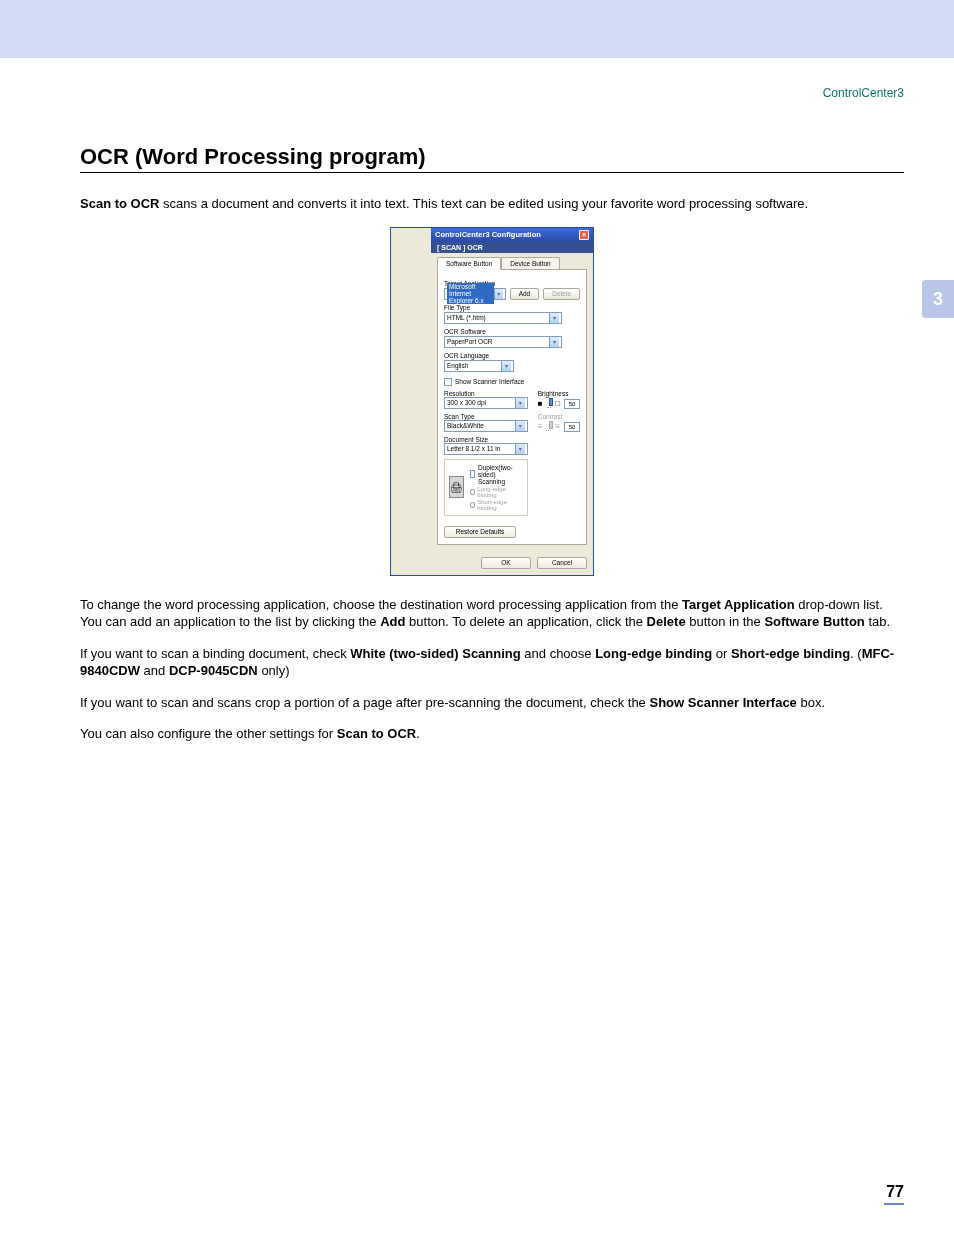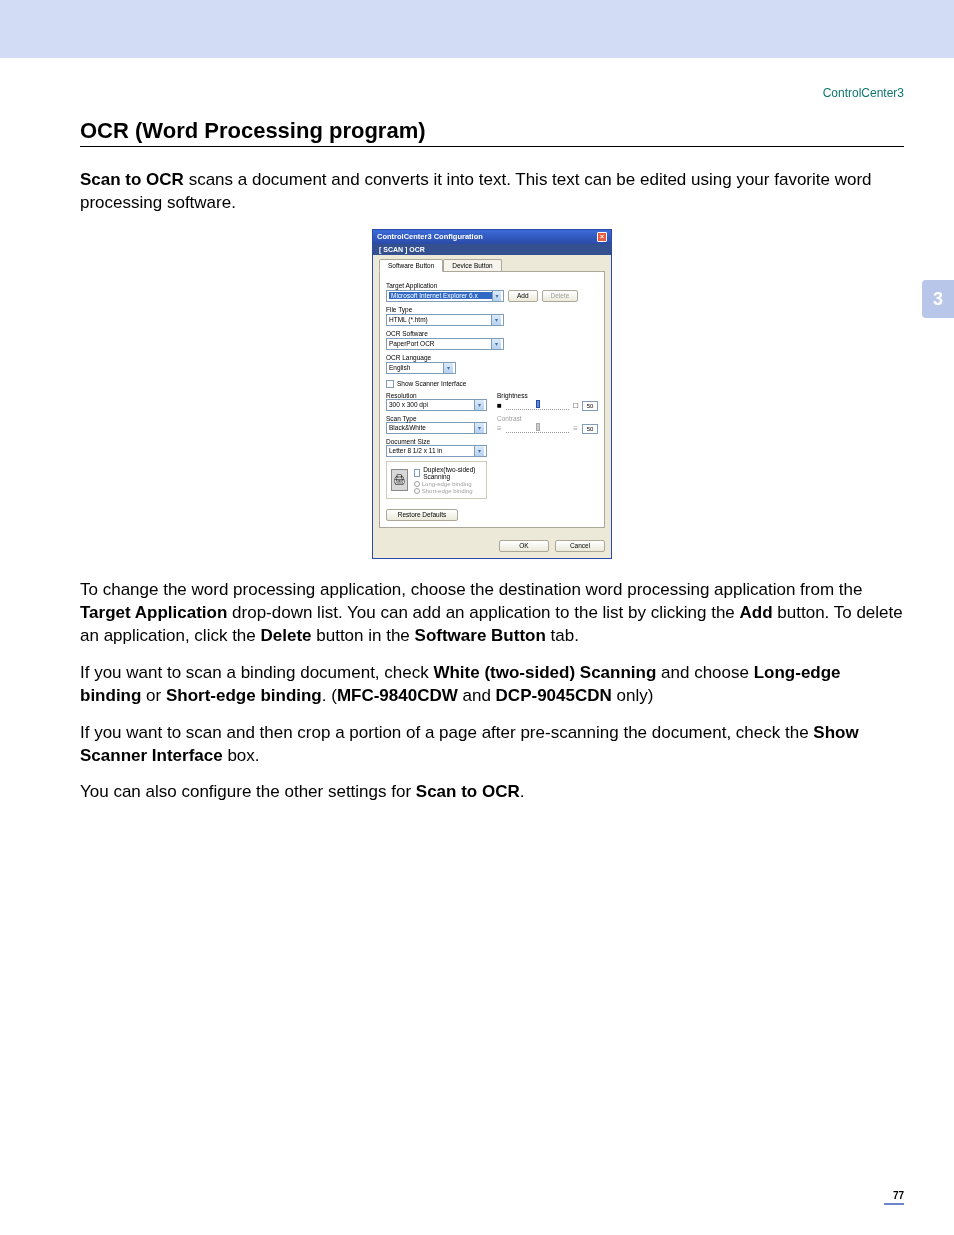--- a/index.html
+++ b/index.html
@@ -18,34 +18,34 @@
   }
   .header-label {
     position: absolute;
     top: 86px;
     right: 50px;
     font-size: 12px;
     color: #0f766e;
   }
   .content {
     padding: 0 50px 0 80px;
-    margin-top: 60px;
+    margin-top: 86px;
   }
   h1 {
     font-size: 22px;
     font-weight: bold;
     margin-bottom: 2px;
   }
   hr.title-rule {
     border: none;
     border-top: 1px solid #000;
     margin-bottom: 22px;
   }
   p.body {
-    font-size: 17px;
+    font-size: 13px;
     line-height: 1.35;
     margin-bottom: 14px;
   }
   .side-tab {
     position: absolute;
     right: 0;
     top: 280px;
     width: 32px;
     height: 38px;
     background: #b8c6ea;
@@ -55,44 +55,45 @@
     display: flex;
     align-items: center;
     justify-content: center;
     border-top-left-radius: 4px;
     border-bottom-left-radius: 4px;
   }
   .page-num {
     position: absolute;
     bottom: 34px;
     right: 50px;
-    font-size: 10px;
+    font-size: 16px;
     font-weight: bold;
   }
   .page-num-rule {
     position: absolute;
     bottom: 30px;
     right: 50px;
     width: 20px;
     border-top: 2px solid #6b84cc;
   }
 
   
   .dialog-wrap {
     display: flex;
     justify-content: center;
     margin: 10px 0 20px 0;
   }
   .dialog {
-    width: 240px;
+    width: 204px;
     border: 1px solid #2a4aa8;
     background: #ece9d8;
     font-size: 6.5px;
     font-family: Tahoma, Arial, sans-serif;
     color: #000;
+    padding-left: 40px;
   }
   .titlebar {
     background: linear-gradient(#3b6bd8, #2a4aa8);
     color: #fff;
     padding: 2px 4px;
     font-size: 7.5px;
     font-weight: bold;
     display: flex;
     justify-content: space-between;
     align-items: center;
@@ -353,21 +354,21 @@
 
   <p class="body">
     <span>To change the word processing application, choose the destination word processing application from the </span><b>Target Application</b><span> drop-down list. You can add an application to the list by clicking the </span><b>Add</b><span> button. To delete an application, click the </span><b>Delete</b><span> button in the </span><b>Software Button</b><span> tab.</span>
   </p>
 
   <p class="body">
     <span>If you want to scan a binding document, check </span><b>White (two-sided) Scanning</b><span> and choose </span><b>Long-edge binding</b><span> or </span><b>Short-edge binding</b><span>. (</span><b>MFC-9840CDW</b><span> and </span><b>DCP-9045CDN</b><span> only)</span>
   </p>
 
   <p class="body">
-    <span>If you want to scan and then crop a portion of a page after pre-scanning the document, check the </span><b>Show Scanner Interface</b><span> box.</span>
+    <span>If you want to scan and scans crop a portion of a page after pre-scanning the document, check the </span><b>Show Scanner Interface</b><span> box.</span>
   </p>
 
   <p class="body">
     <span>You can also configure the other settings for </span><b>Scan to OCR</b><span>.</span>
   </p>
 </div>
 
 <div class="page-num">77</div>
 <div class="page-num-rule"></div>
 

